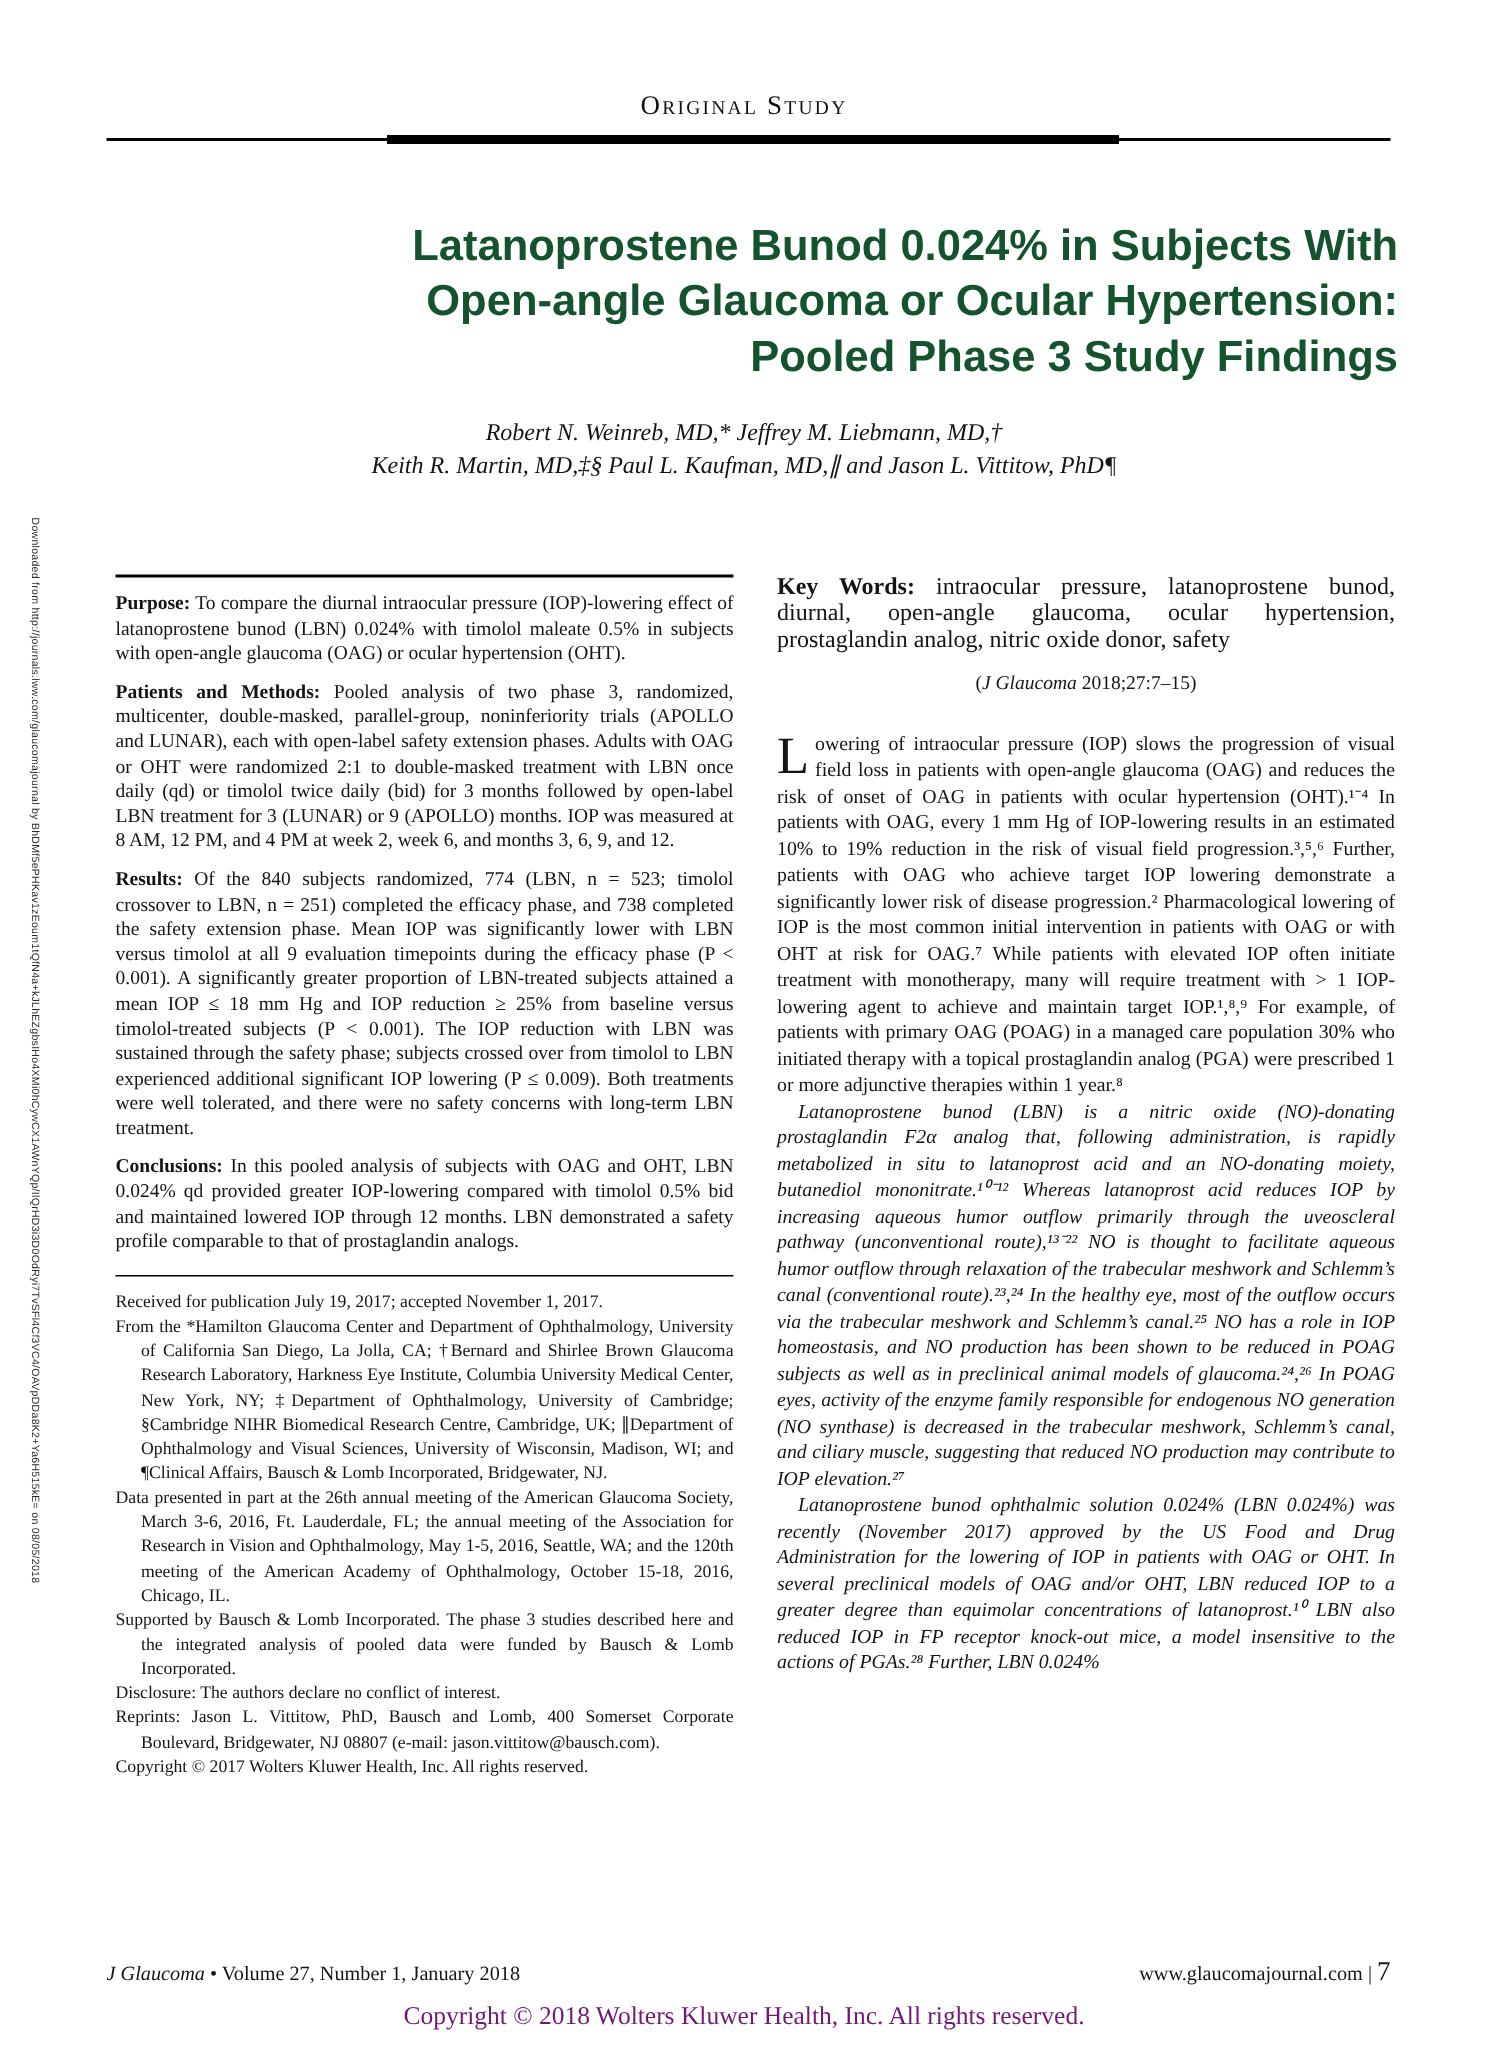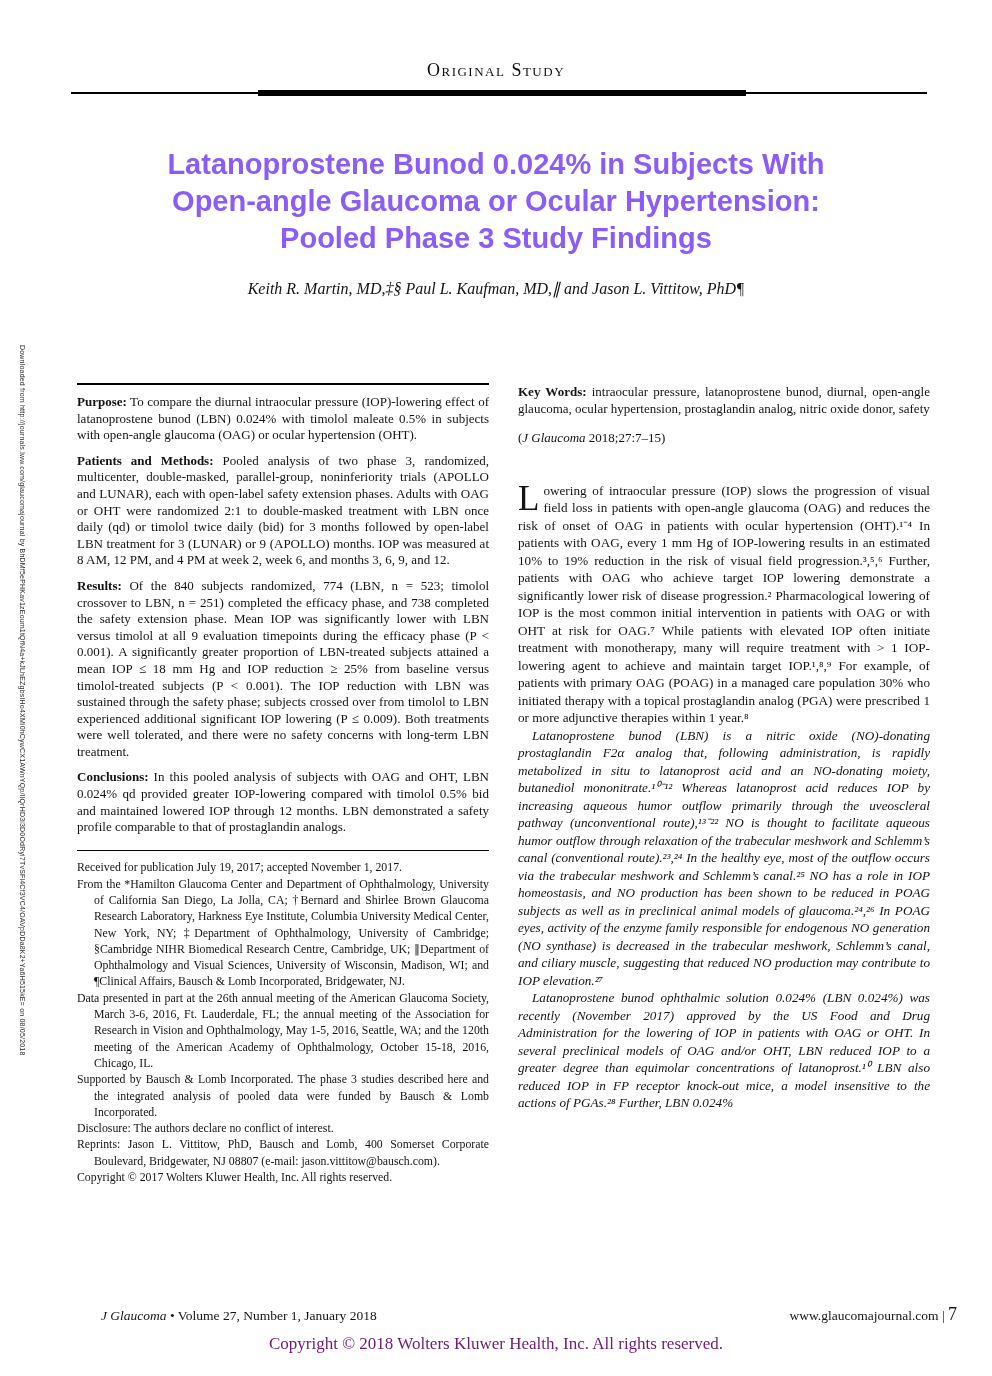--- a/index.html
+++ b/index.html
@@ -16,25 +16,25 @@
     position:absolute;top:60px;left:0;width:100%;
     text-align:center;
     font-variant:small-caps;
     font-size:18px;letter-spacing:1.5px;
     color:#101010;
   }
   .rule{position:absolute;top:92px;left:71px;width:856px;height:2px;background:#000;}
   .rule-thick{position:absolute;top:-2px;left:187px;width:488px;height:6px;background:#000;}
   .title{
     position:absolute;top:146px;left:60px;width:872px;
-    text-align:center;
+    text-align:right;
     font-family:"Liberation Sans", sans-serif;
     font-weight:bold;
     font-size:29px;line-height:37px;
-    color:#8b5cf6;
+    color:#14532d;
   }
   .authors{
     position:absolute;top:278px;left:60px;width:872px;
     text-align:center;
     font-style:italic;
     font-size:16px;line-height:22px;
   }
   .columns{
     position:absolute;top:383px;left:77px;width:853px;
     display:flex;gap:29px;
@@ -48,25 +48,25 @@
   }
   p.abs b{font-weight:bold;}
   .fn-rule{height:1.5px;background:#000;margin:14px 0 8px 0;}
   .fn p{
     font-size:11.8px;line-height:16.3px;
     text-align:justify;
     margin:0;
     padding-left:17px;text-indent:-17px;
   }
   .kw{
-    font-size:13px;line-height:17.3px;
+    font-size:16px;line-height:17.3px;
     text-align:justify;margin:0 0 12px 0;
   }
   .kw b{font-weight:bold;}
-  .cite{font-size:13px;margin:0 0 36px 0;}
+  .cite{font-size:13px;margin:0 0 24px 0;text-align:center;}
   .cite .it{font-style:italic;}
   p.body{
     font-size:13.2px;line-height:17.5px;
     text-align:justify;margin:0;
   }
   p.body.indent{text-indent:14px;font-style:italic;}
   .dropcap{
     float:left;
     font-size:35px;line-height:30px;
     padding:2px 4px 0 0;
@@ -78,21 +78,20 @@
     transform-origin:0 0;
     font-size:7px;color:#2a2a2a;
     white-space:nowrap;
     font-family:"Liberation Sans", sans-serif;
     letter-spacing:0.2px;
   }
   .footer{
     position:absolute;top:1304px;left:71px;width:856px;
     display:flex;justify-content:space-between;align-items:baseline;
     font-size:13.5px;
-    margin-left:30px;
   }
   .footer .it{font-style:italic;}
   .footer .pageno{font-size:18px;}
   .copyright{
     position:absolute;top:1334px;left:0;width:100%;
     text-align:center;font-size:17px;color:#701a75;
   }
 </style>
 </head>
 <body>
@@ -107,20 +106,21 @@
     <div class="rule-thick"></div>
   </div>
 
   <div class="title">
     <div>Latanoprostene Bunod 0.024% in Subjects With</div>
     <div>Open-angle Glaucoma or Ocular Hypertension:</div>
     <div>Pooled Phase 3 Study Findings</div>
   </div>
 
   <div class="authors">
+    <div>Robert N. Weinreb, MD,* Jeffrey M. Liebmann, MD,†</div>
     <div>Keith R. Martin, MD,‡§ Paul L. Kaufman, MD,∥ and Jason L. Vittitow, PhD¶</div>
   </div>
 
   <div class="columns">
 
     <div class="col">
       <div class="abs-rule"></div>
 
       <p class="abs">
         <b>Purpose:</b>

